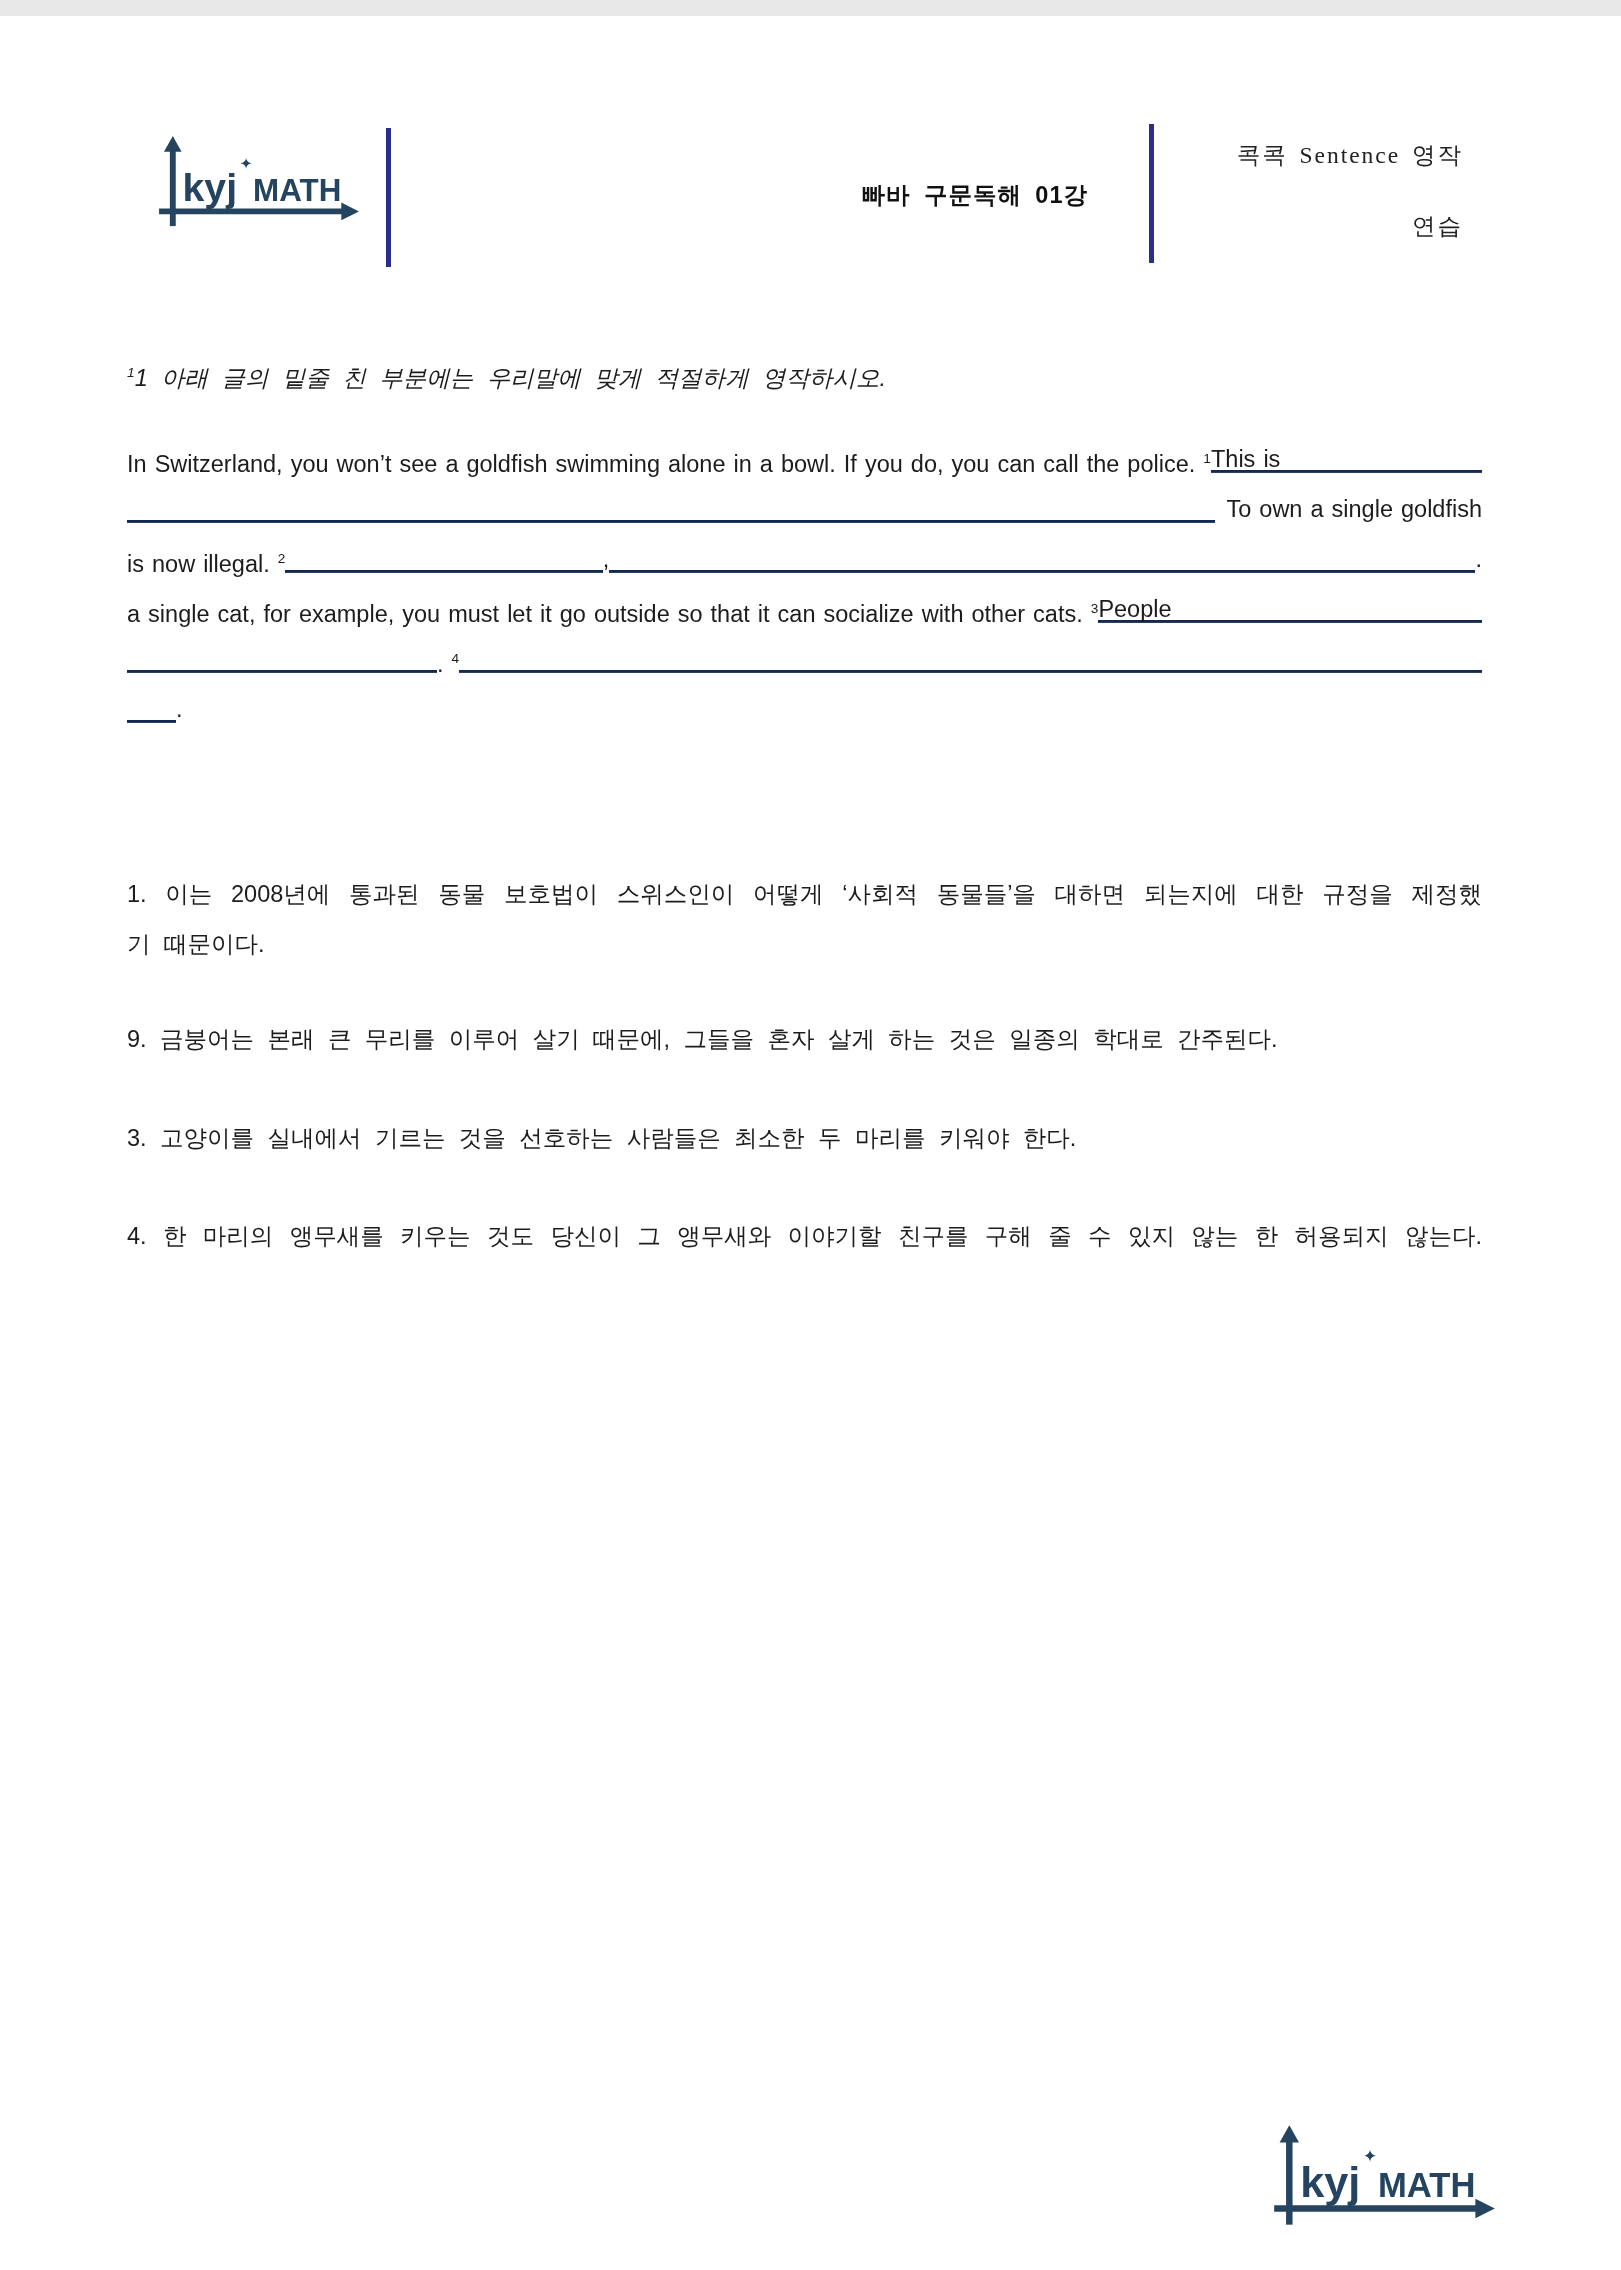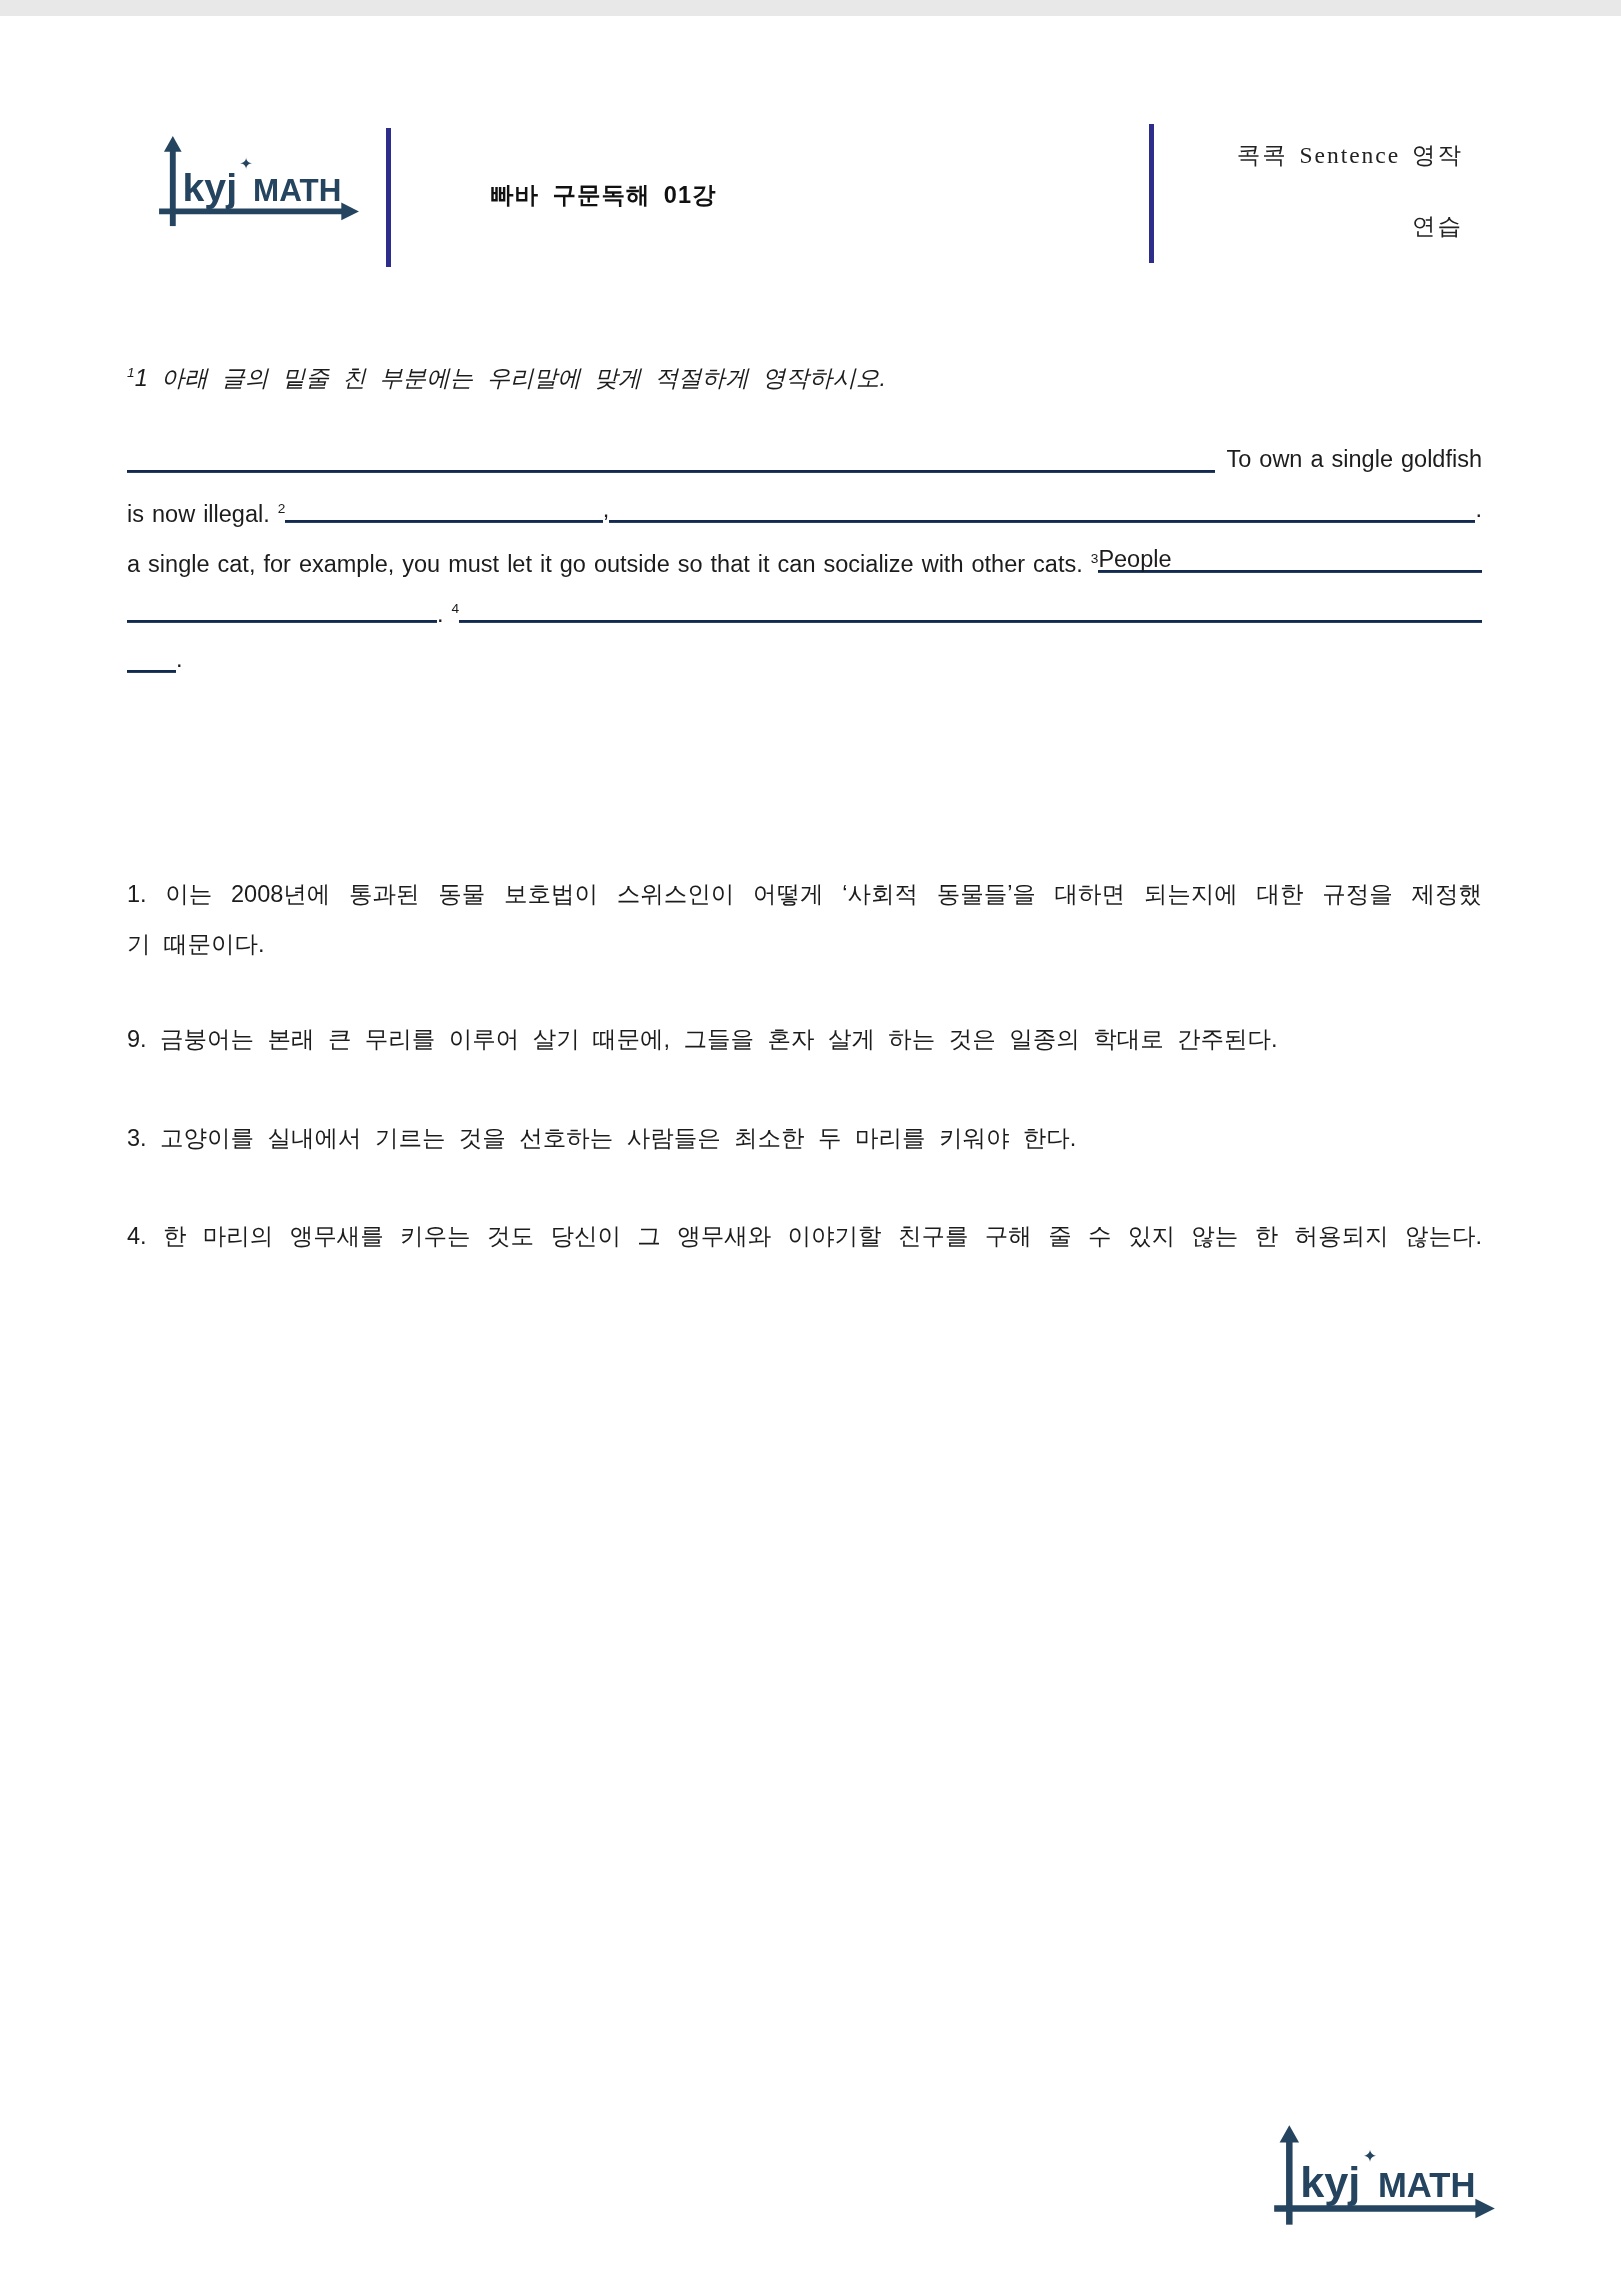--- a/index.html
+++ b/index.html
@@ -11,21 +11,21 @@
   }
   
   .logo { position:absolute; }
   .logo-top { left:155px; top:118px; width:208px; height:96px; }
   .logo-bottom { left:1269px; top:2107px; width:231px; height:106px; }
   .vbar { position:absolute; width:4.9px; background:#2d2d8c; }
   .vbar-left  { left:386px;  top:112px; height:139px; }
   .vbar-right { left:1149px; top:108px; height:139px; }
   .page-title {
     position:absolute; left:490px; top:163px; width:598px;
-    text-align:left; font-size:23.5px; font-weight:bold; color:#111;
+    text-align:right; font-size:23.5px; font-weight:bold; color:#111;
     letter-spacing:1px; word-spacing:5.9px;
   }
   .header-right {
     position:absolute; right:158px; text-align:right;
     font-family:"Liberation Serif","DejaVu Serif",serif;
     font-size:23.5px; color:#222; letter-spacing:2px; word-spacing:3.9px;
   }
   .hr1 { top:123px; } .hr2 { top:194px; }
 
   
@@ -91,20 +91,24 @@
   <div class="vbar vbar-left"></div>
   <div class="page-title">빠바 구문독해 01강</div>
   <div class="vbar vbar-right"></div>
   <div class="header-right hr1">콕콕 Sentence 영작</div>
   <div class="header-right hr2">연습</div>
 
   <div class="instruction"><sup>1</sup><span>1 아래 글의 밑줄 친 부분에는 우리말에 맞게 적절하게 영작하시오.</span></div>
 
   <div class="passage">
 
+    <div class="pline">
+      <span class="t"><span>In Switzerland, you won’t see a goldfish swimming alone in a bowl. If you do, you can call the police.</span>&nbsp;<sup>1</sup></span>
+      <span class="blank grow1">This is</span>
+    </div>
 
     <div class="pline">
       <span class="blank grow1"></span>
       <span class="t pad-l">To own a single goldfish</span>
     </div>
 
     <div class="pline">
       <span class="t"><span>is now illegal.</span>&nbsp;<sup>2</sup></span>
       <span class="blank" style="flex:1 1 0;"></span>
       <span class="t">,</span>

